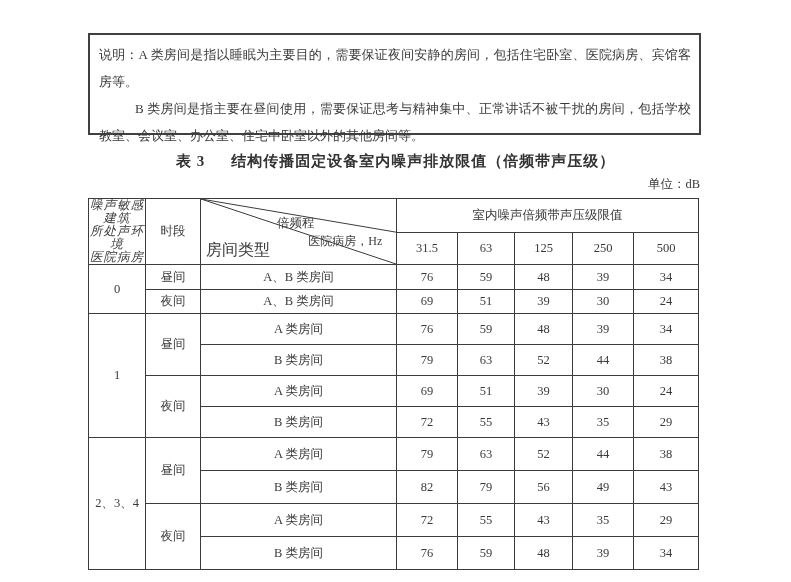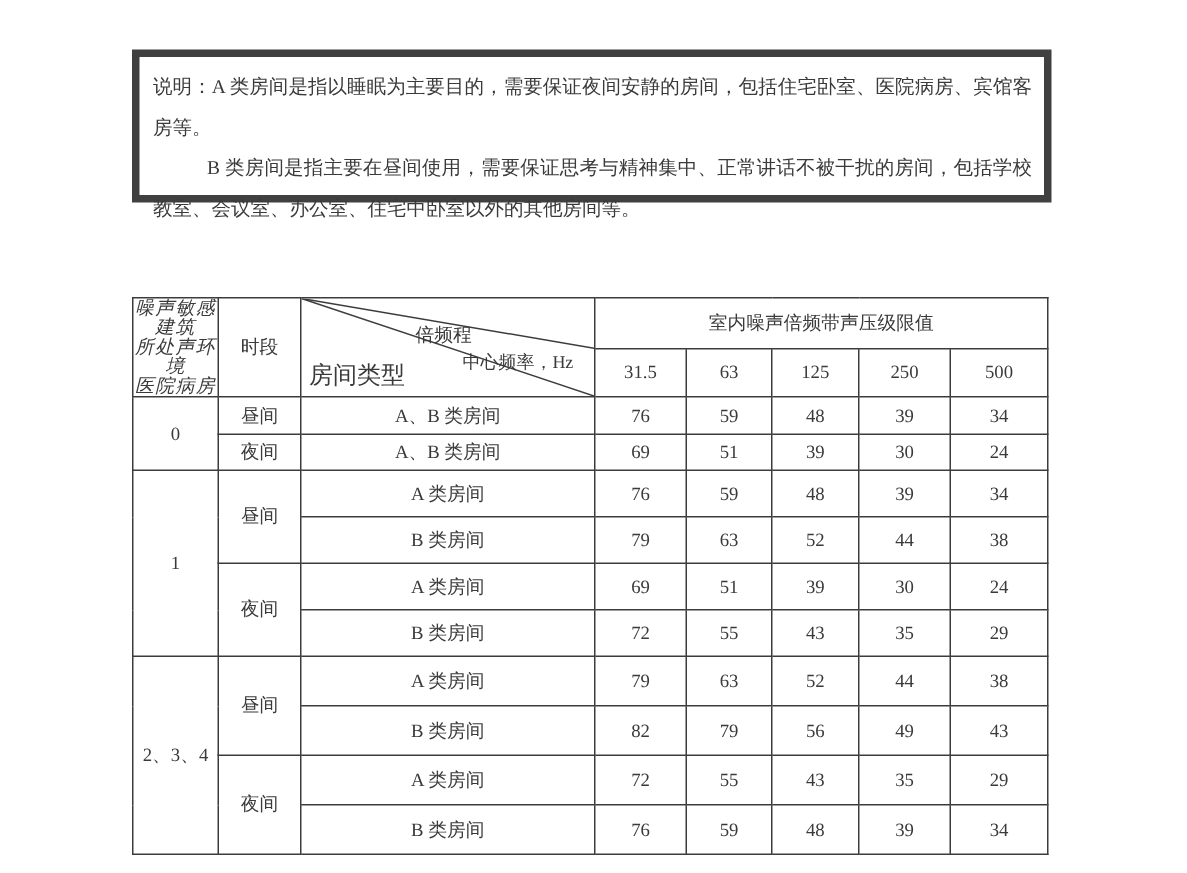--- a/index.html
+++ b/index.html
@@ -7,21 +7,21 @@
   body {
     width: 791px; height: 582px; position: relative; overflow: hidden;
     font-family: "Liberation Serif", "DejaVu Serif", serif;
     color: #3a3a3a;
   }
   .page { position: absolute; left: 0; top: 0; width: 791px; height: 582px; background: #ffffff; }
 
   
   .note-box {
     position: absolute; left: 88px; top: 33px; width: 613px; height: 102px;
-    border: 5px solid #404040; padding: 6px 8px 0 9px;
+    border: 2px solid #404040; padding: 6px 8px 0 9px;
     font-size: 13px; line-height: 27px; text-align: justify;
   }
   .note-p2 { text-indent: 36px; }
 
   
   .caption {
     position: absolute; left: 0; top: 151px; width: 791px;
     text-align: center; font-weight: bold; font-size: 15px; line-height: 20px;
     color: #333333; letter-spacing: 1px;
   }
@@ -59,21 +59,25 @@
 </head>
 <body>
 
 <div class="page">
 
   <div class="note-box">
     <p class="note-p1">说明：A 类房间是指以睡眠为主要目的，需要保证夜间安静的房间，包括住宅卧室、医院病房、宾馆客房等。</p>
     <p class="note-p2">B 类房间是指主要在昼间使用，需要保证思考与精神集中、正常讲话不被干扰的房间，包括学校教室、会议室、办公室、住宅中卧室以外的其他房间等。</p>
   </div>
 
-
+  <div class="caption">
+    <span>表 3</span><span class="caption-title">结构传播固定设备室内噪声排放限值（倍频带声压级）</span>
+  </div>
+
+  <div class="unit">单位：dB</div>
 
   <table class="limits">
     <colgroup>
       <col style="width:57px">
         <col style="width:55px">
         <col style="width:196px">
       <col style="width:61px">
         <col style="width:57px">
         <col style="width:58px">
       <col style="width:61px">
@@ -87,21 +91,21 @@
           <div>所处声环境</div>
           <div>医院病房</div>
         </td>
         <td rowspan="2">时段</td>
         <td rowspan="2" class="diag">
           <svg>
             <line x1="0" y1="0" x2="100%" y2="51%" stroke="#3c3c3c" stroke-width="1"></line>
             <line x1="0" y1="0" x2="100%" y2="100%" stroke="#3c3c3c" stroke-width="1"></line>
           </svg>
           <span class="d-top">倍频程</span>
-          <span class="d-mid">中心频率，Hz</span>
+          <span class="d-mid">医院病房，Hz</span>
           <span class="d-bot">房间类型</span>
         </td>
         <td colspan="5">室内噪声倍频带声压级限值</td>
       </tr>
       <tr class="h32">
         <td class="num">31.5</td>
         <td class="num">63</td>
         <td class="num">125</td>
         <td class="num">250</td>
         <td class="num">500</td>

